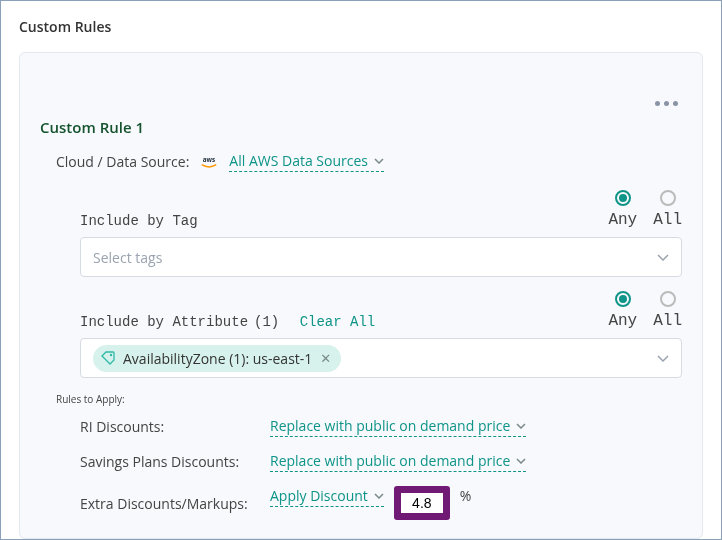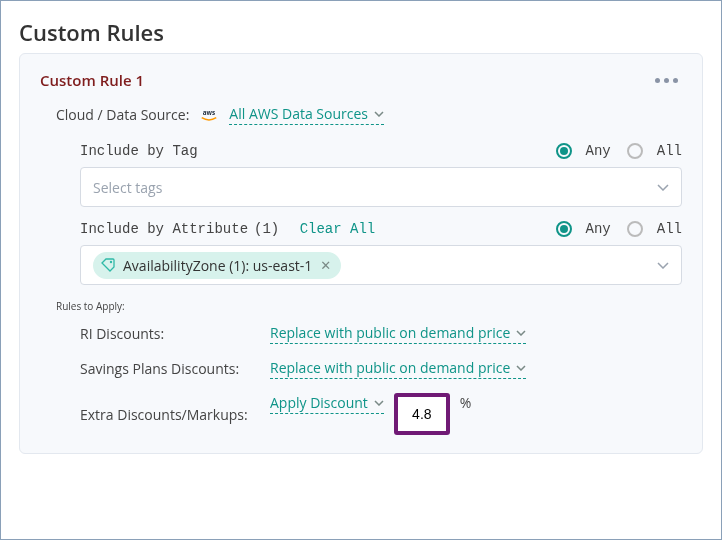--- a/index.html
+++ b/index.html
@@ -5,34 +5,34 @@
   * { box-sizing: border-box; margin: 0; padding: 0; }
   html, body { width: 722px; height: 540px; }
   body {
     font-family: "Segoe UI", "Open Sans", Arial, sans-serif;
     font-size: 14px;
     color: #333;
     background: #fff;
     border: 1px solid #8aa0b8;
   }
   .container { padding: 16px 18px; }
-  .page-title { font-size: 22px; font-weight: 600; color: #333; margin-bottom: 6px; }
+  .page-title { font-size: 14px; font-weight: 600; color: #333; margin-bottom: 16px; }
   .page-desc { font-size: 13px; color: #666; line-height: 1.5; margin-bottom: 18px; }
 
   .card {
     background: #f7f9fc;
     border: 1px solid #e3e8ef;
     border-radius: 6px;
     padding: 16px 20px 18px 20px;
   }
   .card-header {
     display: flex; justify-content: space-between; align-items: center;
     margin-bottom: 14px;
   }
-  .card-title { font-size: 15px; font-weight: 600; color: #7f1d1d; }
+  .card-title { font-size: 15px; font-weight: 600; color: #14532d; margin-top: 48px; }
   .dots { display: flex; gap: 4px; padding: 4px; cursor: pointer; }
   .dots span { width: 5px; height: 5px; border-radius: 50%; background: #8a94a6; }
 
   .row-cloud {
     display: flex; align-items: center; gap: 10px;
     padding-left: 16px; margin-bottom: 18px; font-size: 14px; margin-top: 8px;
   }
   .row-cloud-label { color: #444; }
   .aws-badge {
     display:inline-flex; align-items:center; justify-content:center;
@@ -48,21 +48,21 @@
 
   .section-block { padding-left: 40px; margin-bottom: 14px; }
   .section-row {
     display: flex; justify-content: space-between; align-items: flex-end;
     margin-bottom: 8px;
     font-family: Liberation Mono, monospace;
   }
   .section-label { font-size: 14px; color: #444; display:flex; align-items:center; gap:6px; }
   .clear-all { color: #0f9488; font-size: 14px; cursor:pointer; }
   .radios { display: flex; align-items: center; gap: 16px; }
-  .radio { display: inline-flex; align-items: center; gap: 14px; cursor:pointer; font-size:14px; color:#444; }
+  .radio { display: inline-flex; align-items: center; gap: 5px; cursor:pointer; font-size:16px; color:#444;flex-direction:column; }
   .radio .rc {
     width: 16px; height: 16px; border: 2px solid #bbb; border-radius: 50%;
     display:inline-flex; align-items:center; justify-content:center;
   }
   .radio.checked .rc { border-color: #0f9488; }
   .radio.checked .rc::after {
     content:""; width:8px; height:8px; border-radius:50%; background:#0f9488;
   }
 
   .select-box {
@@ -81,21 +81,21 @@
     display:inline-flex; align-items:center; gap:8px; font-size:14px; color:#333;
   }
   .chip .tag-icon svg { display:block; }
   .chip .x { color:#7a8a86; cursor:pointer; font-size:13px; line-height:1; }
 
   .rules-title { padding-left:16px; font-size:10px; color:#444; margin: 14px 0 10px 0; }
   .rules-grid { padding-left:40px; display:grid; grid-template-columns: 190px 1fr; row-gap:14px; align-items:center; }
   .rules-label { font-size:14px; color:#444; }
   .rules-value { display:flex; align-items:flex-start; gap:10px; }
   .num-input {
-    width:56px; height:42px; border:4px solid #701a75; border-radius:3px;
+    width:56px; height:34px; border:7px solid #701a75; border-radius:3px;
     text-align:center; font-size:14px; padding:2px 4px; background:#fff;
   }
   .pct { color:#444; font-size:14px; }
 </style>
 </head>
 <body>
 
 <div class="container">
   <div class="page-title">Custom Rules</div>
 

